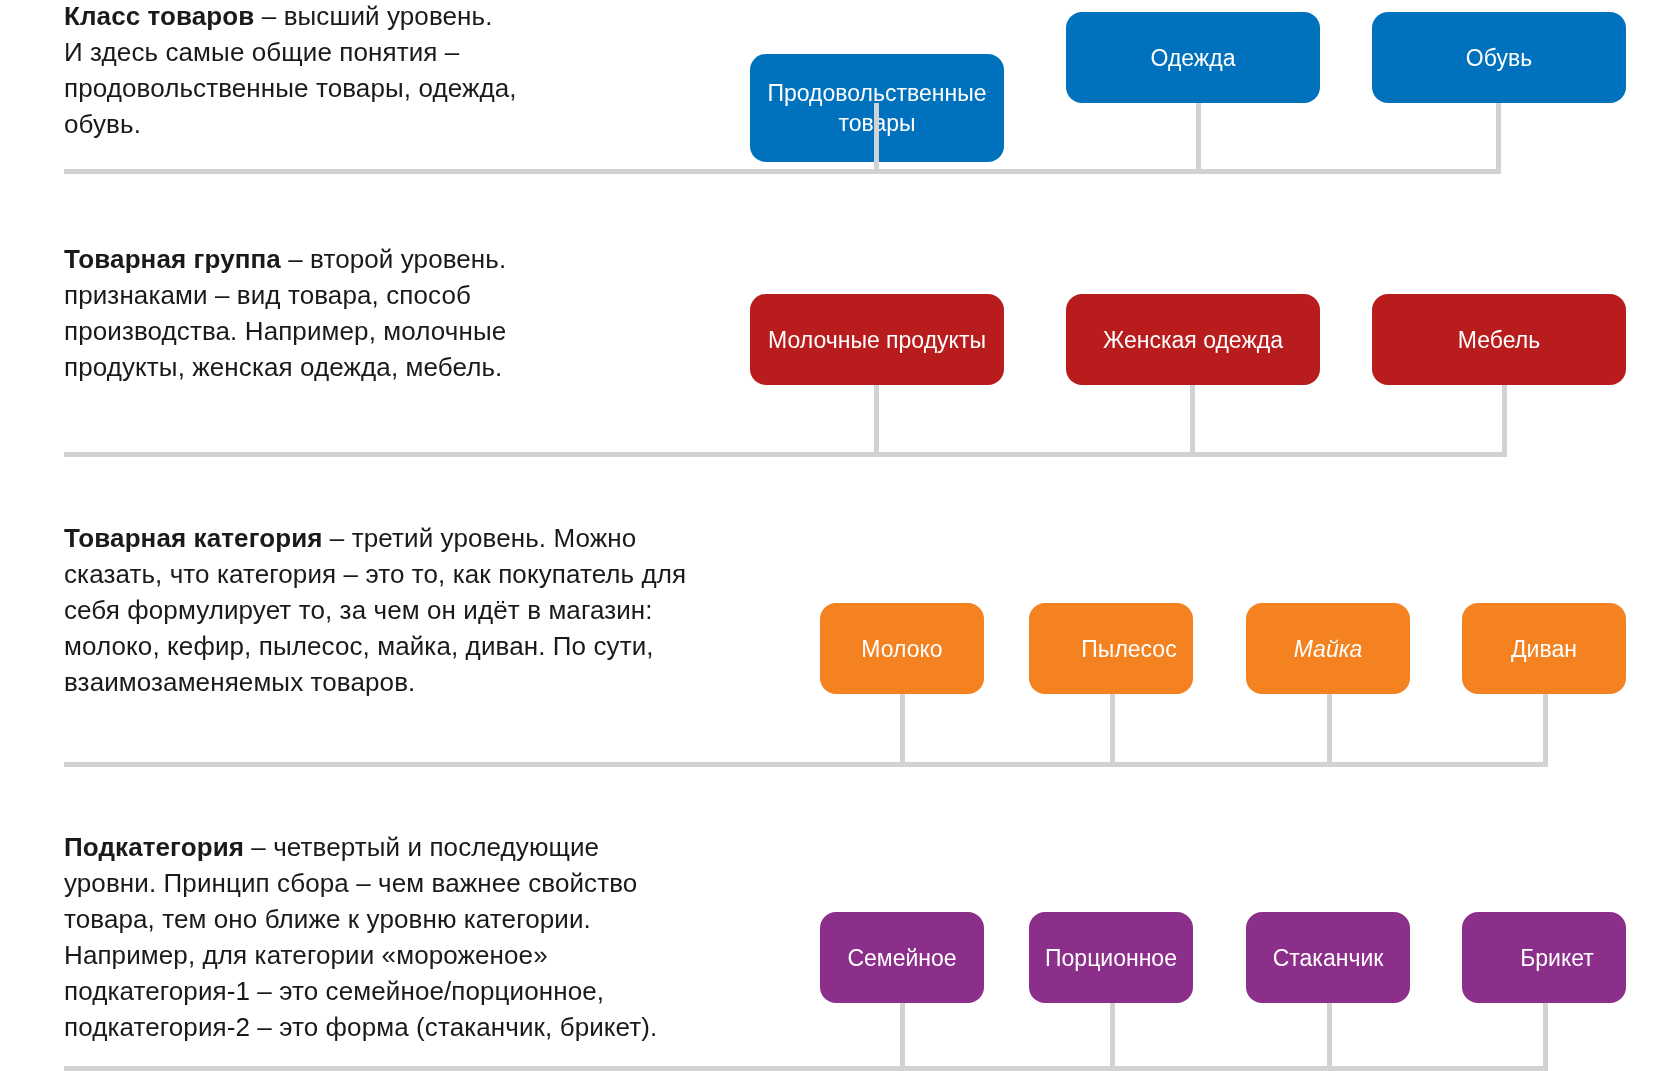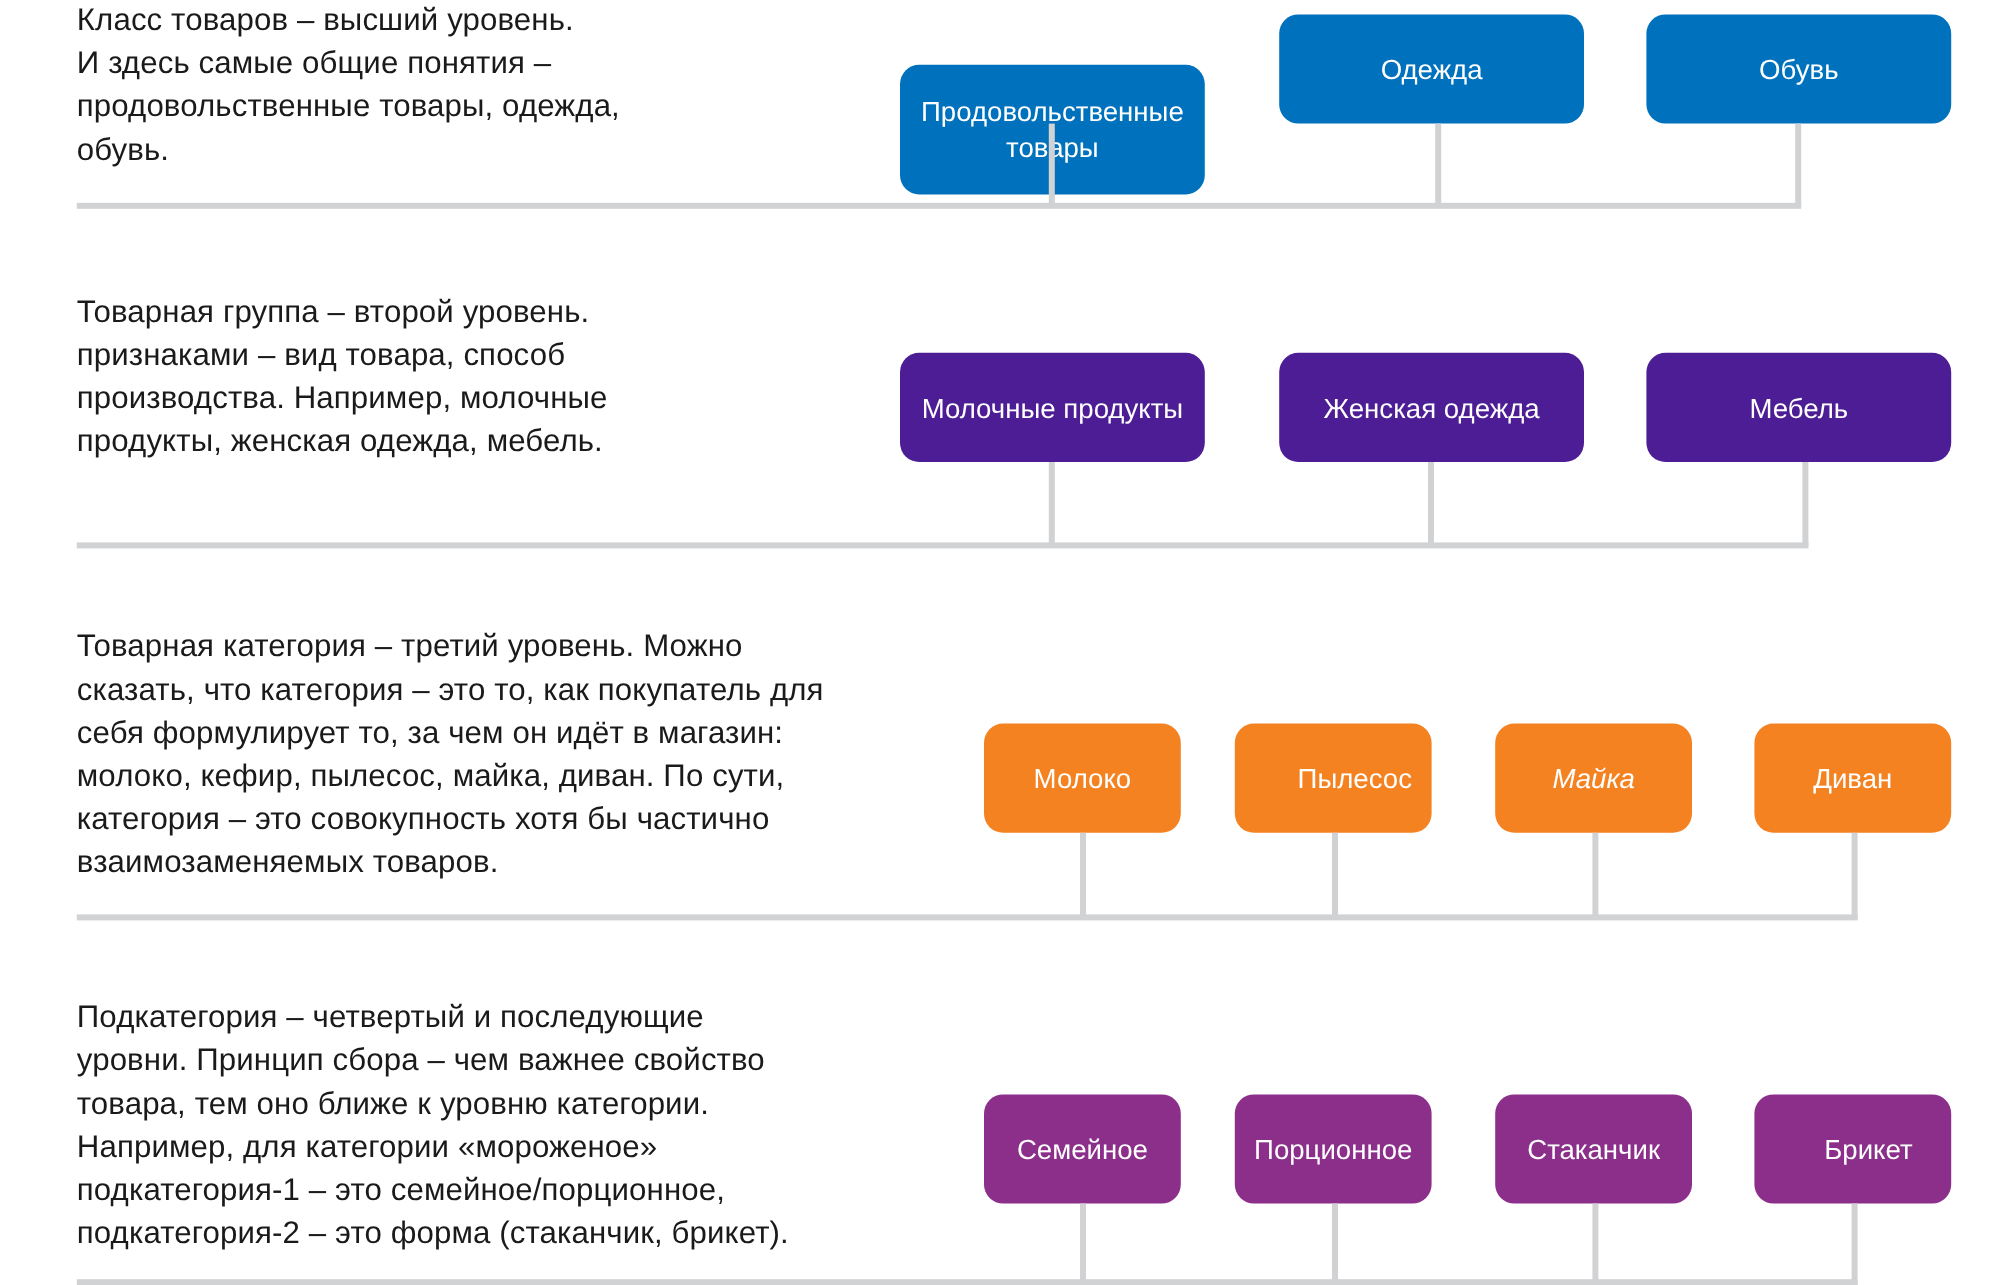--- a/index.html
+++ b/index.html
@@ -1,26 +1,26 @@
 <!DOCTYPE html>
 <html><head>
 <meta charset="utf-8">
 <style>
   html, body { margin:0; padding:0; background:#ffffff; }
   body { width:1680px; height:1071px; position:relative; overflow:hidden;
          font-family:"Liberation Sans", "DejaVu Sans", sans-serif; color:#1a1a1a; }
   .section { position:absolute; left:0; width:1680px; }
   .desc { position:absolute; left:64px; font-size:26px; line-height:36px; color:#1a1a1a; letter-spacing:0.1px; }
-  .desc b { font-weight:normal; }
+  .desc b { font-weight:bold; }
   .baseline { position:absolute; left:64px; height:5px; background:#d1d2d4; }
   .stem { position:absolute; width:5px; background:#d1d2d4; }
   .node { position:absolute; border-radius:16px; color:#ffffff; display:flex; align-items:center; justify-content:center;
           text-align:center; font-size:23px; line-height:30px; box-sizing:border-box; padding:0 6px; }
   .blue { background:#0071bc; }
-  .green { background:#4c1d95; }
+  .green { background:#b91c1c; }
   .orange { background:#f48221; }
   .purple { background:#8b2f8b; }
 </style>
 </head>
 <body>
 
 <div class="section">
   <div class="desc" style="top:-2px;">
     <div><b>Класс товаров</b><span> – высший уровень.</span></div>
     <div>И здесь самые общие понятия –</div>
@@ -51,21 +51,20 @@
   <div class="stem" style="left:1502px; top:385px; height:70px;"></div>
   <div class="baseline" style="top:452px; width:1443px;"></div>
 </div>
 
 <div class="section">
   <div class="desc" style="top:520px;">
     <div><b>Товарная категория</b><span> – третий уровень. Можно</span></div>
     <div>сказать, что категория – это то, как покупатель для</div>
     <div>себя формулирует то, за чем он идёт в магазин:</div>
     <div>молоко, кефир, пылесос, майка, диван. По сути,</div>
-    <div>категория – это совокупность хотя бы частично</div>
     <div>взаимозаменяемых товаров.</div>
   </div>
   <div class="node orange" style="left:820px; top:603px; width:164px; height:91px;text-align:center;">Молоко</div>
   <div class="node orange" style="left:1029px; top:603px; width:164px; height:91px;padding-left:42px;">Пылесос</div>
   <div class="node orange" style="left:1246px; top:603px; width:164px; height:91px;font-style:italic;">Майка</div>
   <div class="node orange" style="left:1462px; top:603px; width:164px; height:91px;">Диван</div>
   <div class="stem" style="left:900px; top:694px; height:72px;"></div>
   <div class="stem" style="left:1110px; top:694px; height:72px;"></div>
   <div class="stem" style="left:1327px; top:694px; height:72px;"></div>
   <div class="stem" style="left:1543px; top:694px; height:72px;"></div>

